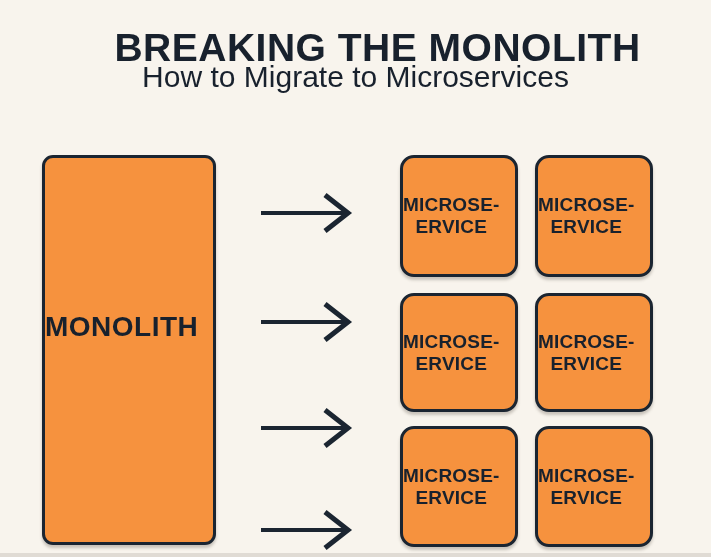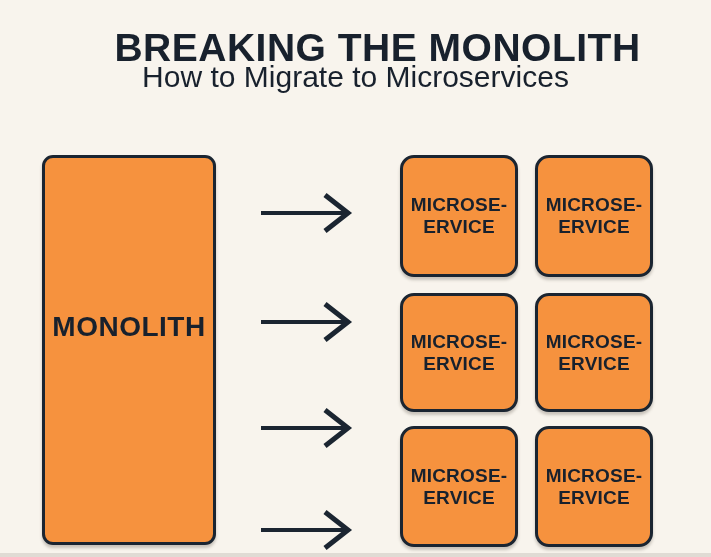--- a/index.html
+++ b/index.html
@@ -26,21 +26,21 @@
     position:absolute;top:60px;left:0;width:100%;
     margin:0;text-align:center;
     font-size:30px;font-weight:400;
     color:var(--text-dark);
   }
   .box{
     position:absolute;box-sizing:border-box;
     background:var(--box-fill);
     border:3px solid var(--box-border);
     box-shadow:0 3px 3px rgba(90,80,70,.30);
-    display:flex;align-items:center;justify-content:center;
+    display:flex;align-items:center;justify-content:flex-start;
   }
   .monolith{
     left:42px;top:155px;width:174px;height:390px;
     border-radius:11px;
   }
   .monolith-label{
     font-size:28px;font-weight:bold;letter-spacing:.5px;
     color:var(--text-dark);
     transform:translateY(-23px);
   }

